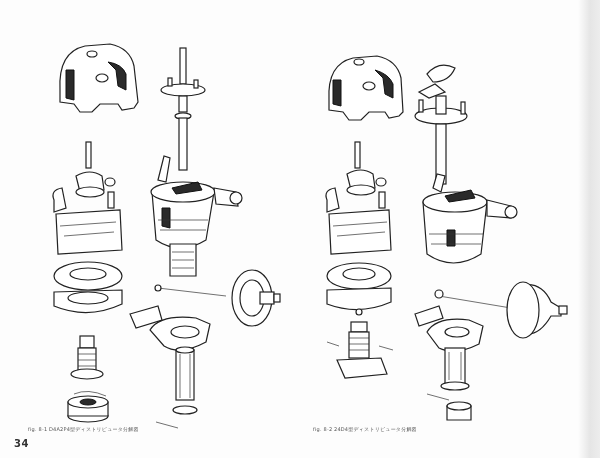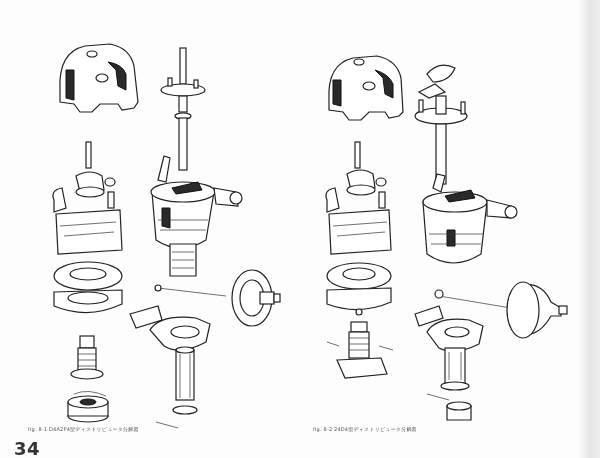--- a/index.html
+++ b/index.html
@@ -10,21 +10,21 @@
   .figure { position:absolute; }
   .fig1 { left:30px; top:30px; width:270px; height:390px; }
   .fig2 { left:315px; top:40px; width:250px; height:380px; }
   svg { position:absolute; left:0; top:0; overflow:visible; }
   svg .ln { fill:#fff; stroke:#222; stroke-width:1.2; }
   svg .dk { fill:#2a2a2a; stroke:#111; stroke-width:1; }
   svg .thin { fill:none; stroke:#333; stroke-width:0.7; }
   .caption { position:absolute; font-size:5px; color:#555; white-space:nowrap; letter-spacing:0.2px; }
   .cap1 { left:28px; top:426px; }
   .cap2 { left:313px; top:426px; }
-  .pagenum { position:absolute; left:14px; top:438px; font-family:"DejaVu Sans", sans-serif; font-weight:bold; font-size:18px; color:#333; letter-spacing:0.5px; }
+  .pagenum { position:absolute; left:14px; top:438px; font-family:"DejaVu Sans", sans-serif; font-weight:bold; font-size:10px; color:#333; letter-spacing:0.5px; }
 </style>
 </head>
 <body>
 
 <div class="page">
 
   <div class="figure fig1">
     <svg width="270" height="390" viewBox="0 0 270 390">
 
       <g>

